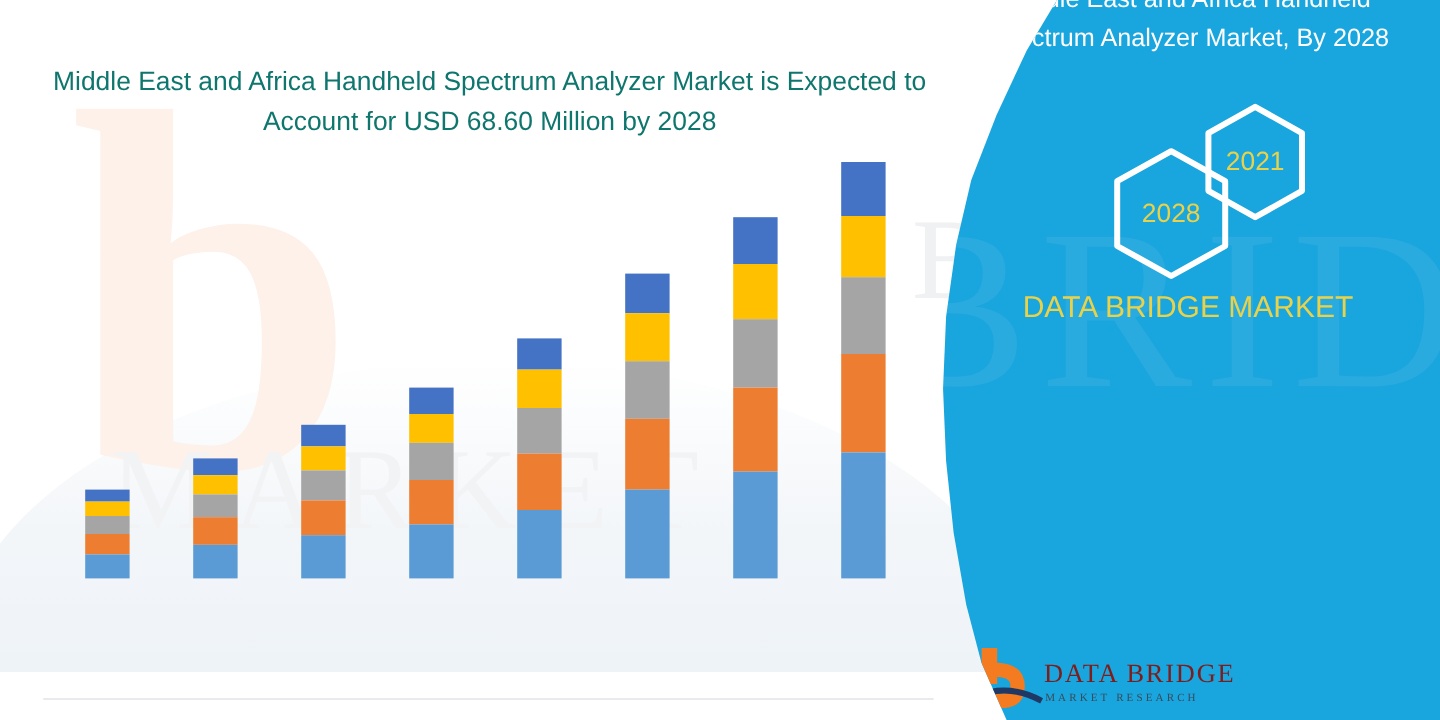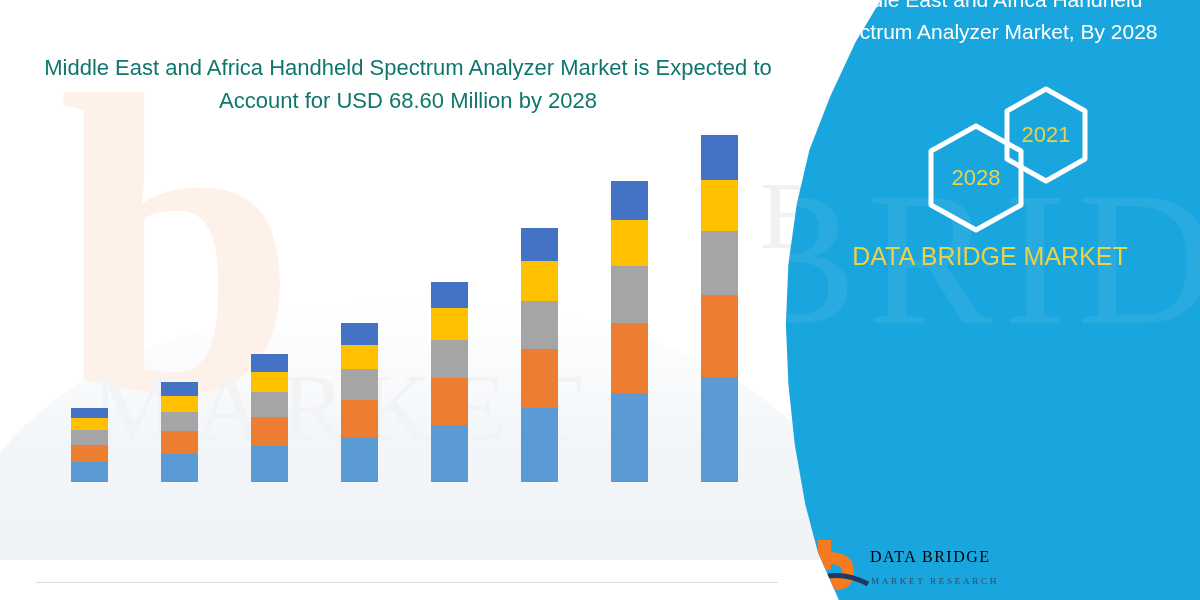--- a/index.html
+++ b/index.html
@@ -189,22 +189,22 @@
 
   
   .logo {
     position: absolute;
     left: 28px; bottom: 2px;
     width: 250px; height: 62px;
   }
   .logo-text {
     position: absolute;
     left: 62px; top: 12px;
-    color: #000000;
-    font-size: 16px;
+    color: #7f1d1d;
+    font-size: 22px;
     letter-spacing: 1.5px;
     font-family: "Liberation Serif", serif;
     white-space: nowrap;
   }
   .logo-sub {
     position: absolute;
     left: 63px; top: 40px;
     color: #3c4a5a;
     font-size: 9.2px;
     letter-spacing: 2.6px;

